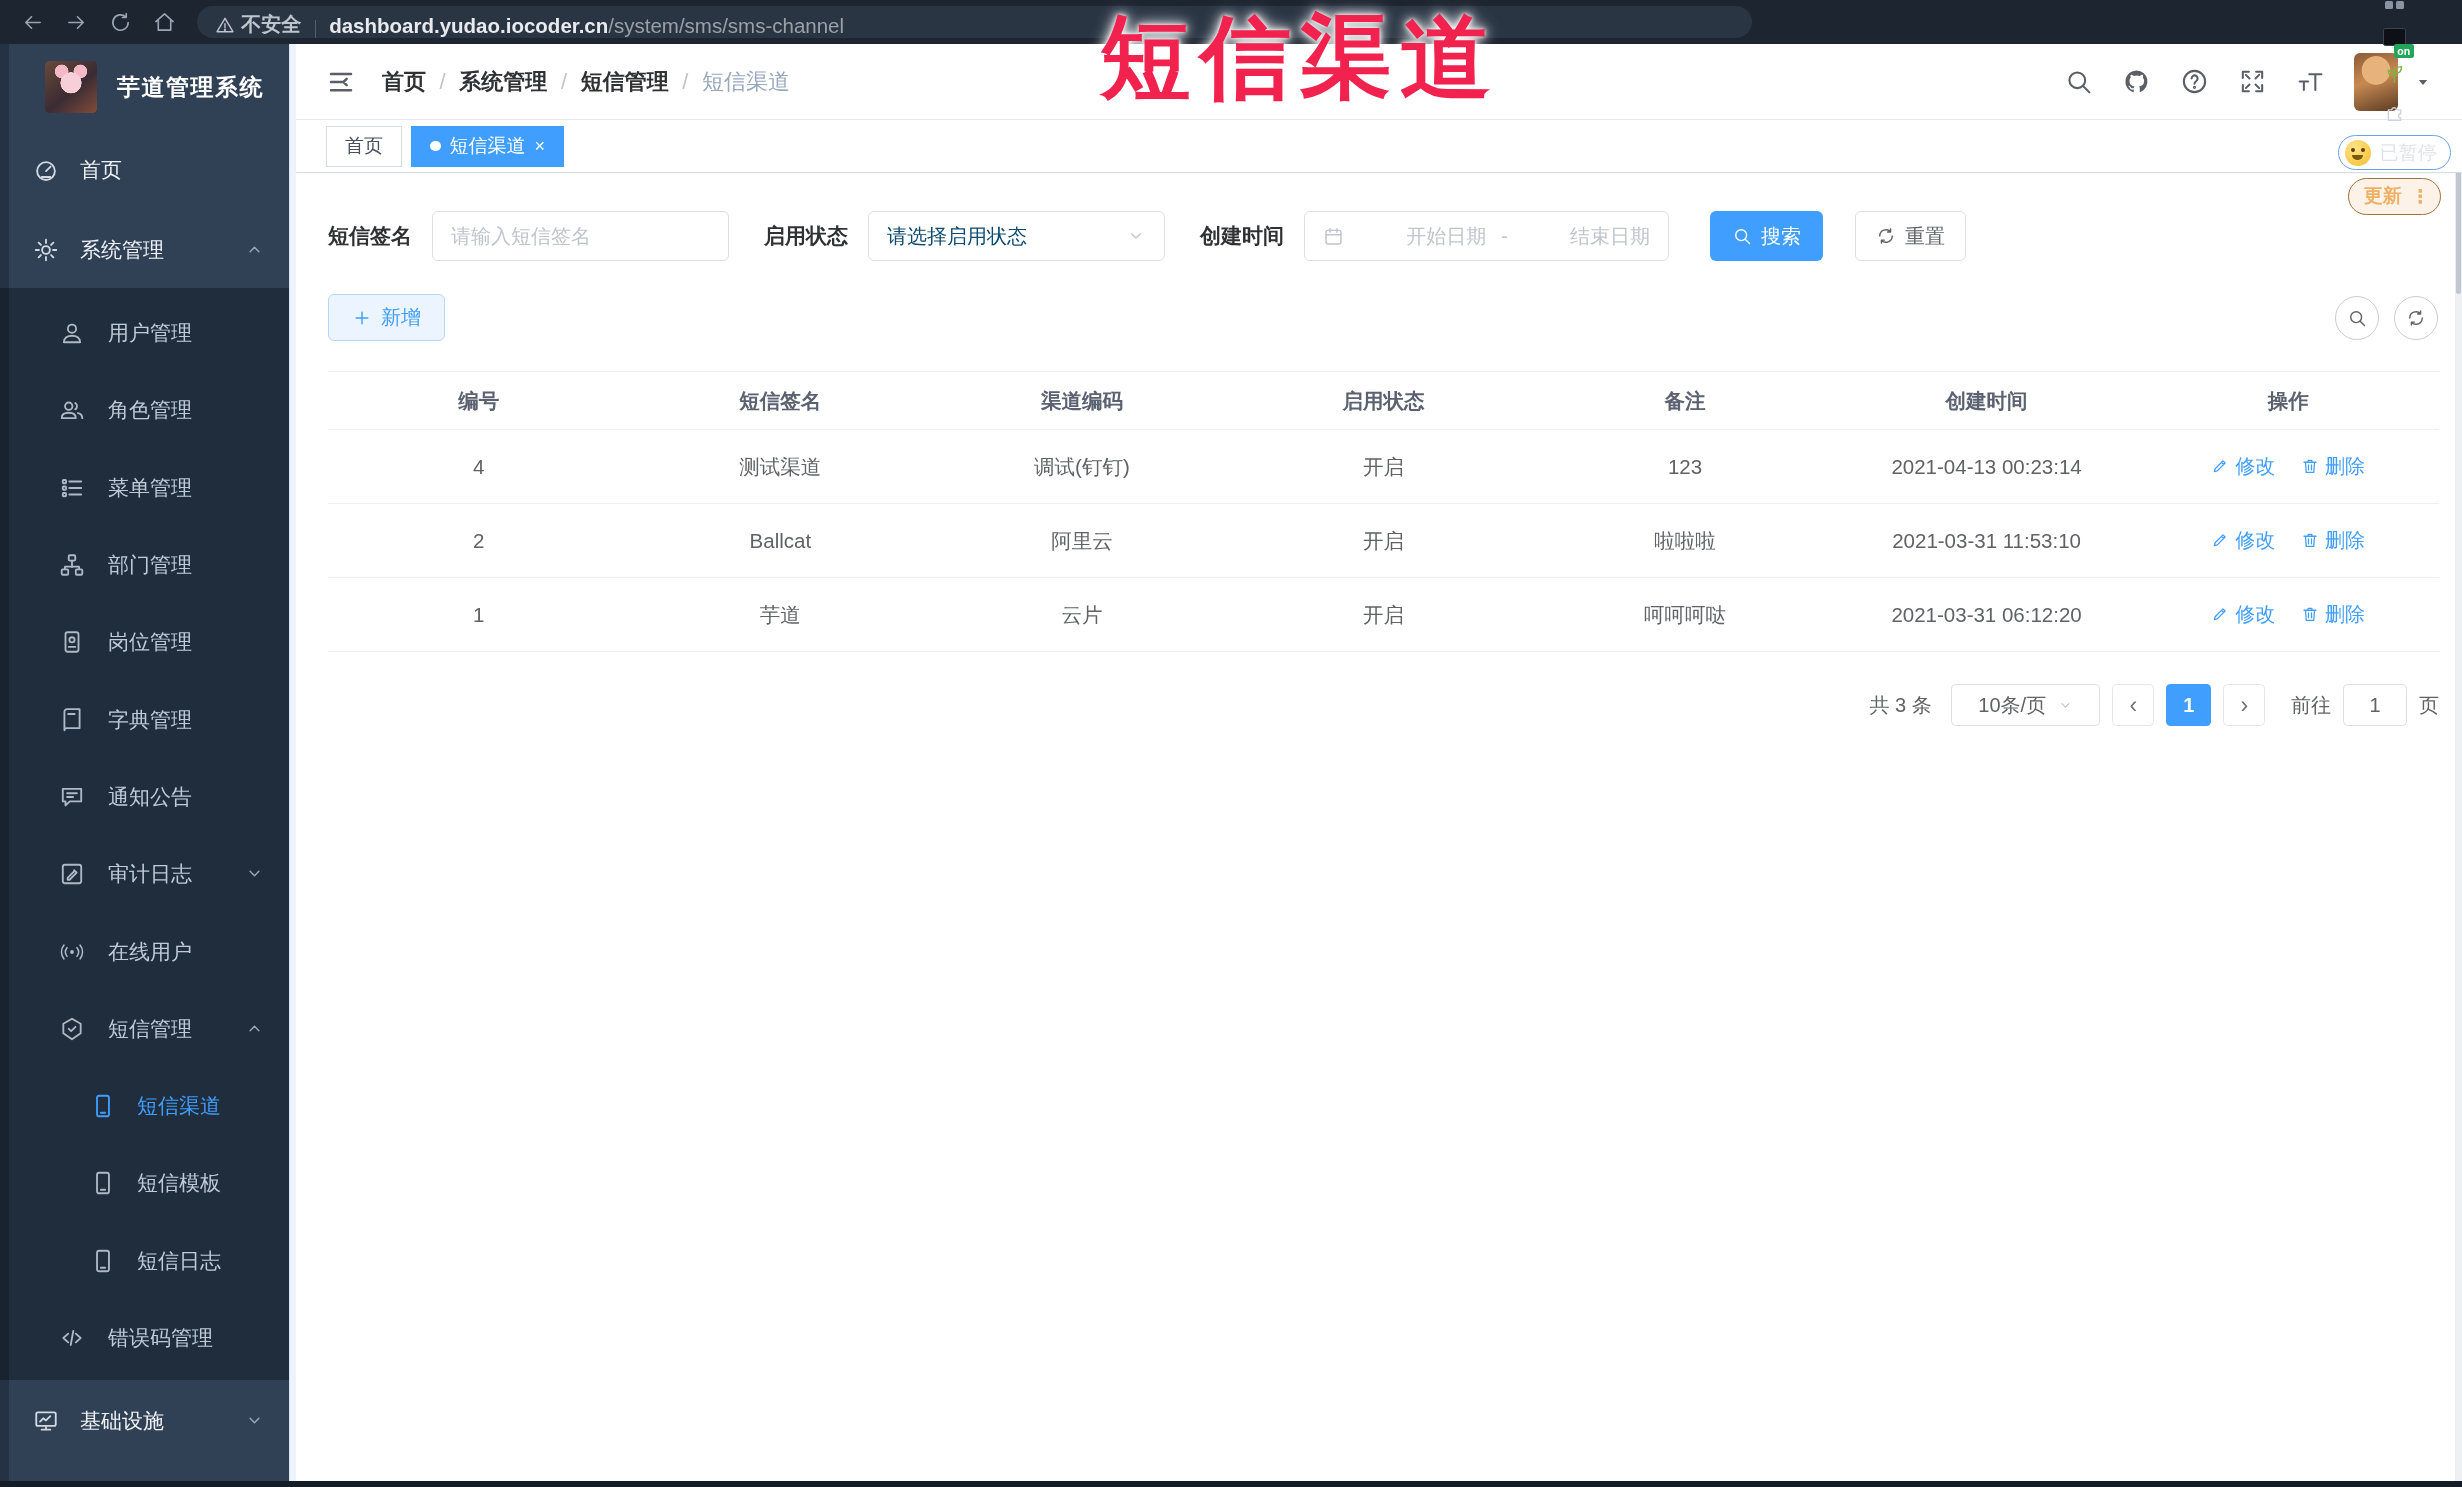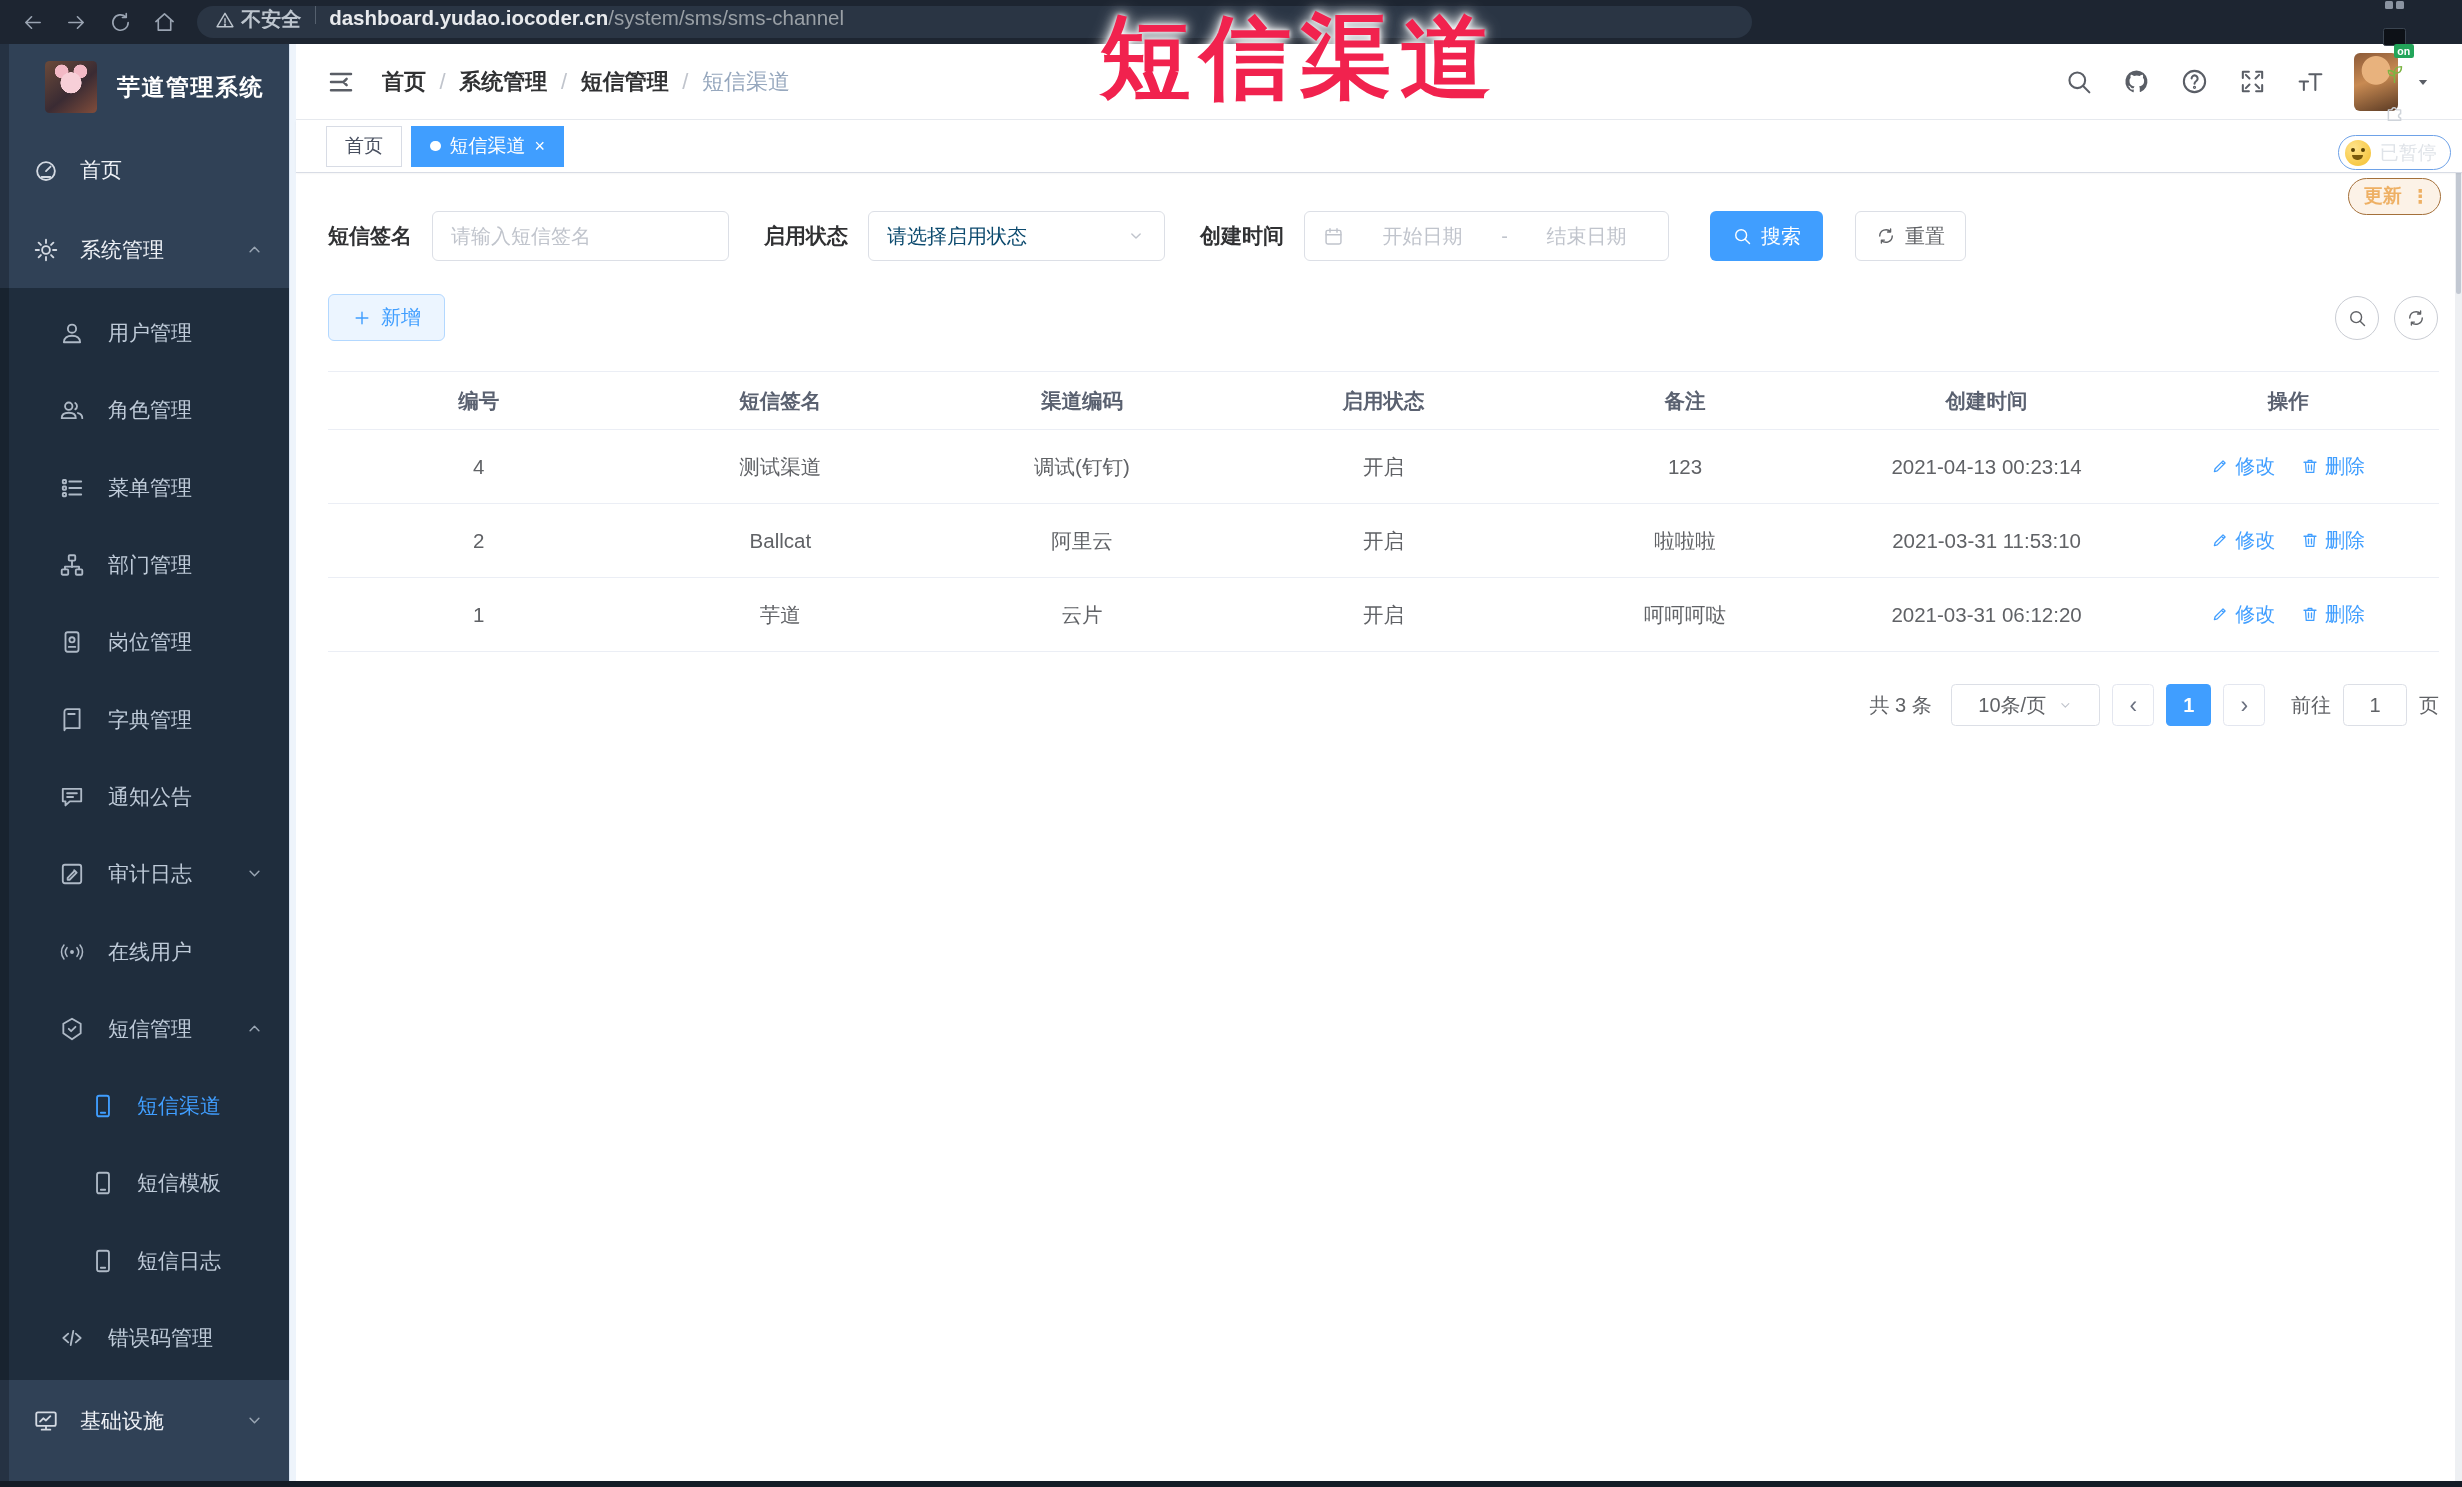--- a/index.html
+++ b/index.html
@@ -6,21 +6,21 @@
   html,body { width:2462px; height:1488px; overflow:hidden; }
   body { font-family:"Liberation Sans","DejaVu Sans",sans-serif; background:#fff; position:relative; }
 
   .ic { stroke:currentColor; fill:none; stroke-width:1.7; stroke-linecap:round; stroke-linejoin:round; display:block; }
   .ic.fill { fill:currentColor; stroke:none; }
 
   
   #chrome { position:absolute; left:0; top:0; width:2462px; height:44px; background:#1d2531; display:flex; align-items:center; padding:0 10.6px; z-index:5; }
   .nav-ic { width:35px; height:35px; display:flex; align-items:center; justify-content:center; color:#9aa4b2; border-radius:50%; margin:0 4.5px; flex:none; }
   .nav-ic svg { width:23px; height:23px; }
-  #omnibox { height:32px; width:1555px; margin-left:10.6px; background:#2a3544; border-radius:16px; display:flex; align-items:flex-start; padding:0 18px; flex:none; }
+  #omnibox { height:32px; width:1555px; margin-left:10.6px; background:#2a3544; border-radius:16px; display:flex; align-items:flex-end; padding:0 18px; flex:none; }
   #omnibox .warn { color:#bdc5ce; display:flex; align-items:center; gap:6px; font-size:20px; font-weight:600; }
   #omnibox .warn svg { width:20px; height:20px; }
   #omnibox .sep { width:0.8px; height:18px; background:#55606e; margin:0 13.6px; }
   .url { font-size:20.5px; white-space:nowrap; }
   .url .domain { color:#e8eaed; font-weight:600; }
   .url .path { color:#9aa0a6; }
   #chrome-right { margin-left:auto; display:flex; align-items:center; gap:7.6px;flex-direction:column; }
   .ext { width:30px; height:30px; display:flex; align-items:center; justify-content:center; flex:none; position:relative; }
   .ext-ring { width:21px; height:21px; border-radius:50%; border:5.3px solid #e8710a; }
   .ext-pin svg { width:21px; height:21px; color:#57a8f5; }
@@ -104,21 +104,21 @@
   .f-label { font-size:21px; font-weight:700; color:#303133; margin-right:20px; white-space:nowrap; }
   .f-input { height:50px; border:0.8px solid #dcdfe6; border-radius:6px; background:#fff; display:flex; align-items:center; padding:0 18px; color:#c0c4cc; font-size:20px; }
   .f-input input { border:none; outline:none; width:100%; font-size:20px; color:#606266; background:transparent; font-family:inherit; }
   .f-input input::placeholder { color:#c0c4cc; }
   #sign-input { width:297px; margin-right:35px; }
   #status-select { width:297px; margin-right:35px; justify-content:space-between; cursor:pointer; }
   #status-select .ph { color:#0c4a6e; }
   #status-select svg { width:20px; height:20px; color:#c0c4cc; }
   #date-range { width:365px; margin-right:41px; gap:15px; }
   #date-range svg { width:21px; height:21px; color:#c0c4cc; flex:none; }
-  #date-range .dr { flex:1; text-align:center; color:#c0c4cc; font-size:20px; }
+  #date-range .dr { flex:1; text-align:right; color:#c0c4cc; font-size:20px; }
   #date-range .dash { color:#c0c4cc; }
   .btn { height:50px; border-radius:6px; display:inline-flex; align-items:center; justify-content:center; gap:9px; font-size:20px; cursor:pointer; border:0.8px solid transparent; white-space:nowrap; }
   .btn svg { width:20px; height:20px; }
   #btn-search { background:#409eff; color:#fff; padding:8px 21px; }
   #btn-reset { background:#fff; color:#606266; border-color:#dcdfe6; padding:0 20px; margin-left:32px; }
 
   #toolbar-row { display:flex; align-items:center; margin-bottom:30px; }
   #btn-add { background:#ecf5ff; color:#409eff; border-color:#b3d8ff; height:47px; padding:0 23px; }
   #toolbar-right { margin-left:auto; display:flex; gap:15px; padding-right:1.5px; }
   .circle-btn { width:44px; height:44px; border-radius:50%; border:0.8px solid #c9ccd3; display:flex; align-items:center; justify-content:center; color:#606266; background:#fff; cursor:pointer; }

